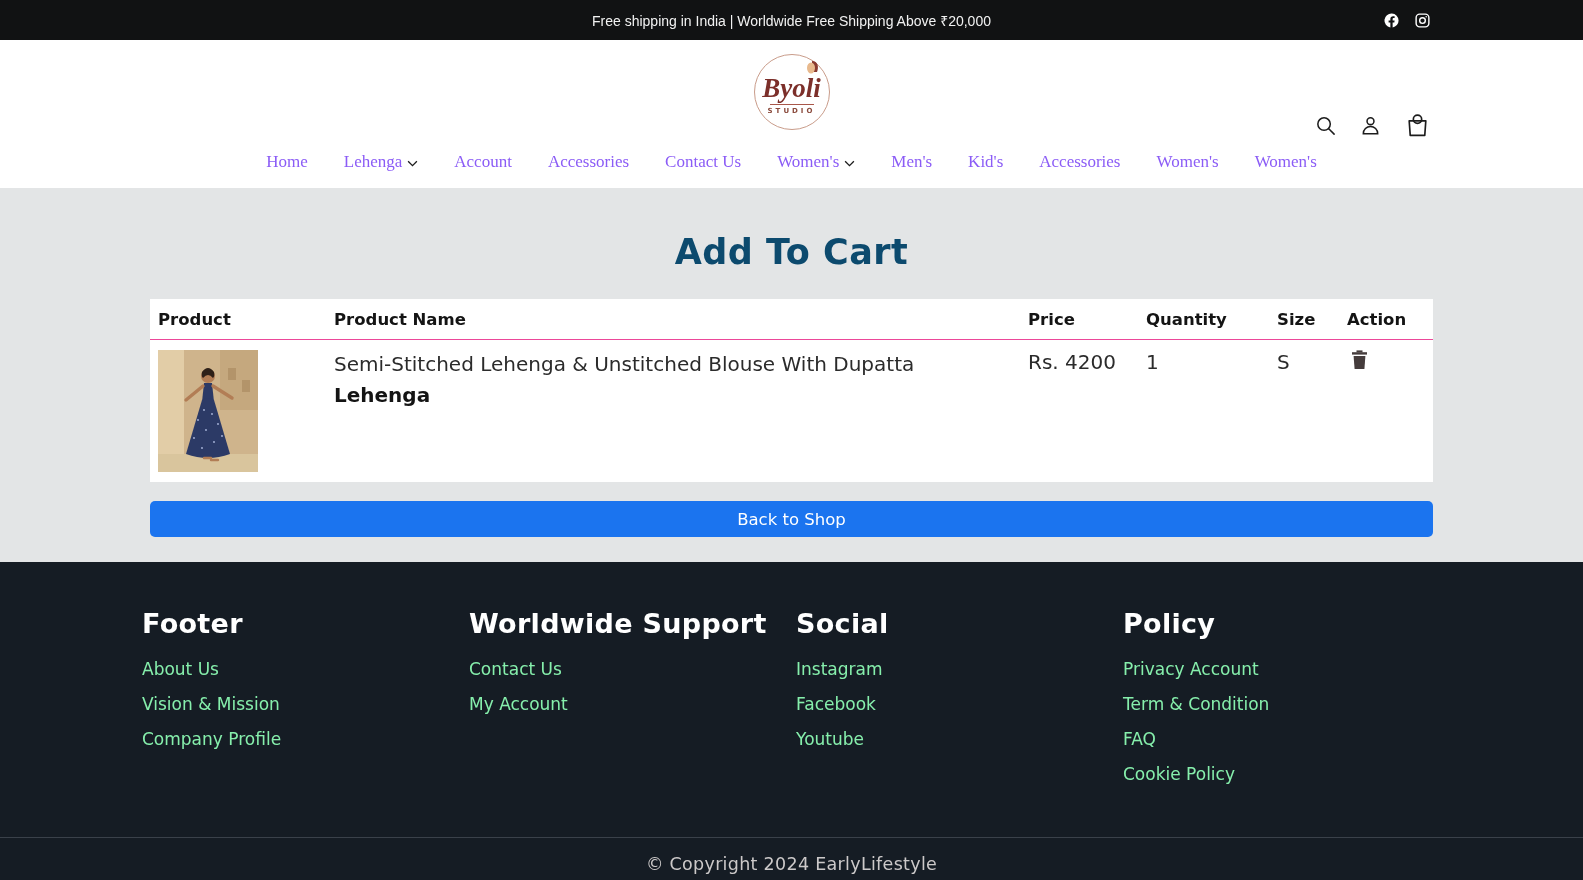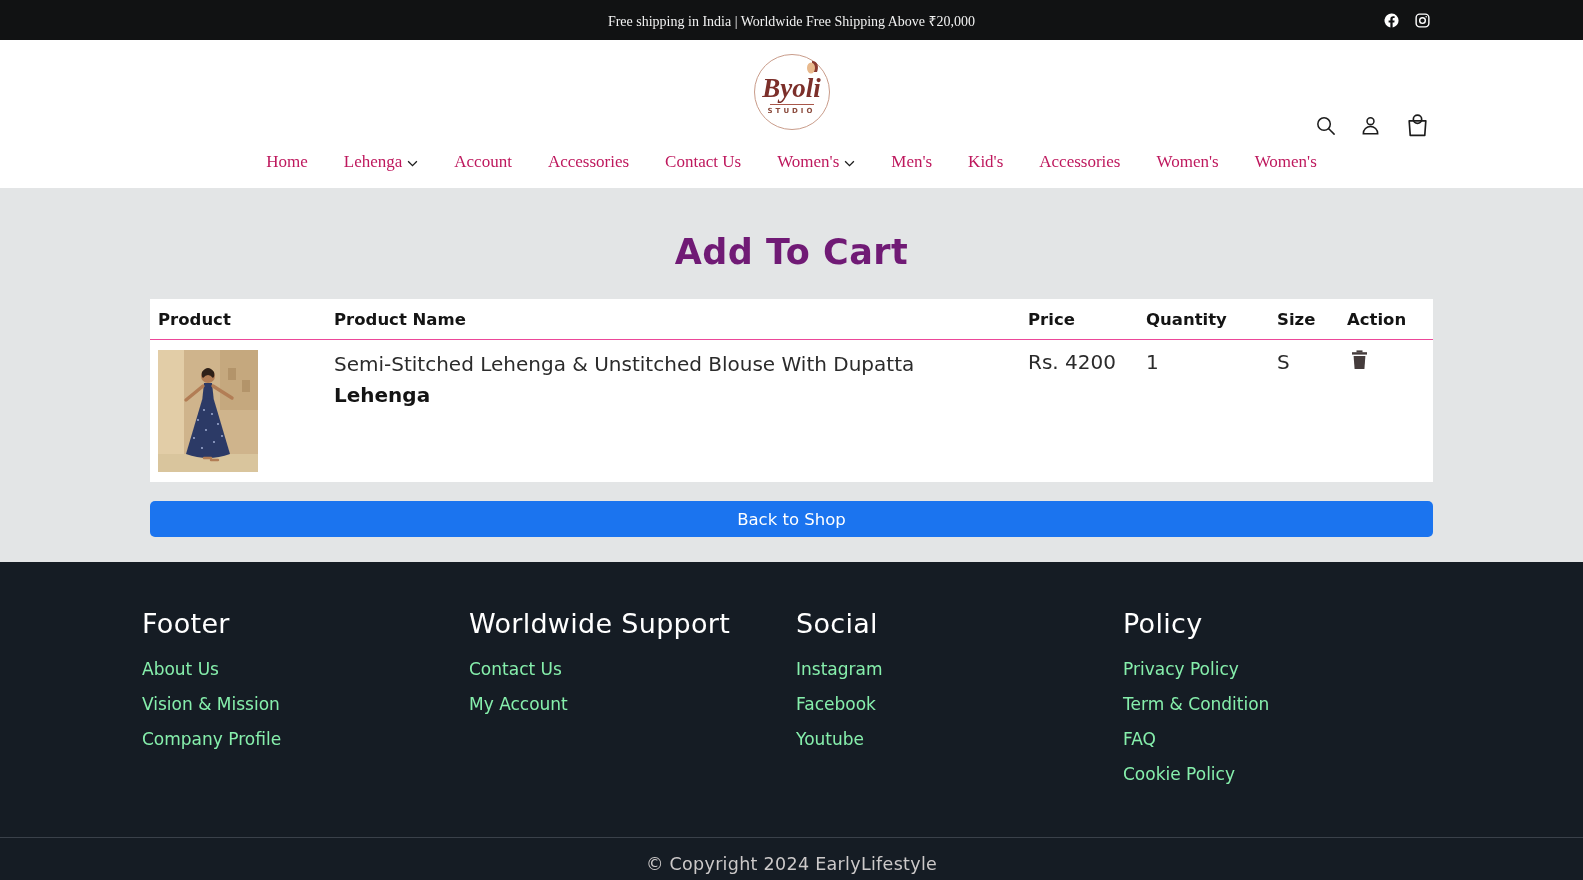--- a/index.html
+++ b/index.html
@@ -1,59 +1,59 @@
 <!DOCTYPE html>
 <html><head>
 <meta charset="utf-8">
 <style>
   * { margin:0; padding:0; box-sizing:border-box; }
   html,body { width:1583px; height:880px; background:#ffffff; font-family:"DejaVu Sans","Liberation Sans",sans-serif; }
 
   
   .topbar { position:relative; height:40px; background:#111213; display:flex; align-items:center; justify-content:center; }
-  .topbar-text { color:#f2f2f2; font-family:Liberation Serif, serif; font-size:14px; }
+  .topbar-text { color:#f2f2f2; font-family:Liberation Sans, sans-serif; font-size:14px; }
   .topbar-social { position:absolute; right:152px; top:0; height:40px; display:flex; align-items:center; gap:14px; }
   .topbar-social span { display:inline-flex; cursor:pointer; }
 
   
   header { position:relative; background:#ffffff; }
   .logo-wrap { height:104px; display:flex; align-items:center; justify-content:center; }
   .logo { position:relative; width:76px; height:76px; border:1.5px solid #c99c8a; border-radius:50%; display:flex; flex-direction:column; align-items:center; justify-content:center; cursor:pointer; background:#fff; }
   .logo-name { font-family:"Liberation Serif","DejaVu Serif",serif; font-style:italic; font-weight:700; font-size:27px; color:#7c2f2a; line-height:1; margin-top:6px; }
   .logo-rule { width:44px; height:1px; background:#a9574a; margin:2px 0 2px; }
   .logo-sub { font-size:7px; letter-spacing:3px; color:#8a4a3c; font-weight:700; }
   .logo-face { position:absolute; top:4px; right:8px; width:18px; height:22px; }
   .header-icons { position:absolute; top:72px; right:152px; display:flex; align-items:center; gap:22px; }
   .hicon { cursor:pointer; display:inline-flex; }
 
   nav { display:flex; justify-content:center; align-items:center; gap:36px; padding:8px 0 16px; }
-  .nav-item { font-family:"Liberation Serif","DejaVu Serif",serif; font-size:17px; color:#be185d; cursor:pointer; display:flex; align-items:center; gap:5px; }
+  .nav-item { font-family:"Liberation Serif","DejaVu Serif",serif; font-size:17px; color:#8b5cf6; cursor:pointer; display:flex; align-items:center; gap:5px; }
   .chev { display:inline-flex; margin-top:2px; }
 
   
   main { background:#e3e5e6; height:374px; padding-top:44px; }
-  .page-title { text-align:center; font-size:35px; font-weight:700; color:#701a75; letter-spacing:0.5px; margin-bottom:27px; }
+  .page-title { text-align:center; font-size:35px; font-weight:700; color:#0c4a6e; letter-spacing:0.5px; margin-bottom:27px; }
   .cart-card { width:1283px; margin:0 auto; background:#ffffff; }
   .t-head, .t-row { display:grid; grid-template-columns:176px 694px 118px 131px 70px 94px; }
   .t-head { padding:11px 0 10px; border-bottom:1px solid #ec4899; }
   .t-head > div { font-size:16.5px; font-weight:700; color:#141414; padding-left:8px; }
   .t-row { padding:10px 0 10px; min-height:140px; }
   .t-row > div { padding-left:8px; font-size:20px; color:#2b2b2b; }
   .pimg { width:100px; height:122px; display:block; }
   .pname { line-height:1.45; }
   .pcat { font-weight:700; margin-top:4px; color:#141414; }
   .trash { cursor:pointer; display:inline-flex; margin-left:4px; }
 
   .actions { width:1283px; margin:19px auto 0; display:flex; justify-content:flex-end; gap:15px;flex-direction:column; }
   .btn { background:#1b74ef; color:#ffffff; border:none; border-radius:5px; height:36px; padding:0 19px; font-size:16.5px; font-family:inherit; cursor:pointer; }
 
   
   footer { background:#151c24; color:#fff; height:323px; }
   .foot-grid { display:grid; grid-template-columns:327px 327px 327px 327px; padding:46px 0 0 142px; }
-  .foot-title { font-size:27px; font-weight:400; color:#ffffff; margin-bottom:20px; letter-spacing:0.3px; }
+  .foot-title { font-size:27px; font-weight:700; color:#ffffff; margin-bottom:20px; letter-spacing:0.3px; }
   .foot-link { font-size:17px; color:#86efac; margin-bottom:15px; cursor:pointer; width:max-content; }
   .copyright { border-top:1px solid #3a414a; margin-top:38px; padding:16px 0; text-align:center; font-size:17.5px; color:#ccc9c9; letter-spacing:0.3px; }
 
   svg { display:block; }
 </style>
 </head>
 <body>
 
 <div class="topbar">
   <div class="topbar-text">Free shipping in India | Worldwide Free Shipping Above ₹20,000</div>
@@ -230,20 +230,20 @@
       <div class="foot-link">My Account</div>
     </div>
     <div>
       <div class="foot-title">Social</div>
       <div class="foot-link">Instagram</div>
       <div class="foot-link">Facebook</div>
       <div class="foot-link">Youtube</div>
     </div>
     <div>
       <div class="foot-title">Policy</div>
-      <div class="foot-link">Privacy Policy</div>
+      <div class="foot-link">Privacy Account</div>
       <div class="foot-link">Term &amp; Condition</div>
       <div class="foot-link">FAQ</div>
       <div class="foot-link">Cookie Policy</div>
     </div>
   </div>
   <div class="copyright">© Copyright 2024 EarlyLifestyle</div>
 </footer>
 
 </body></html>

